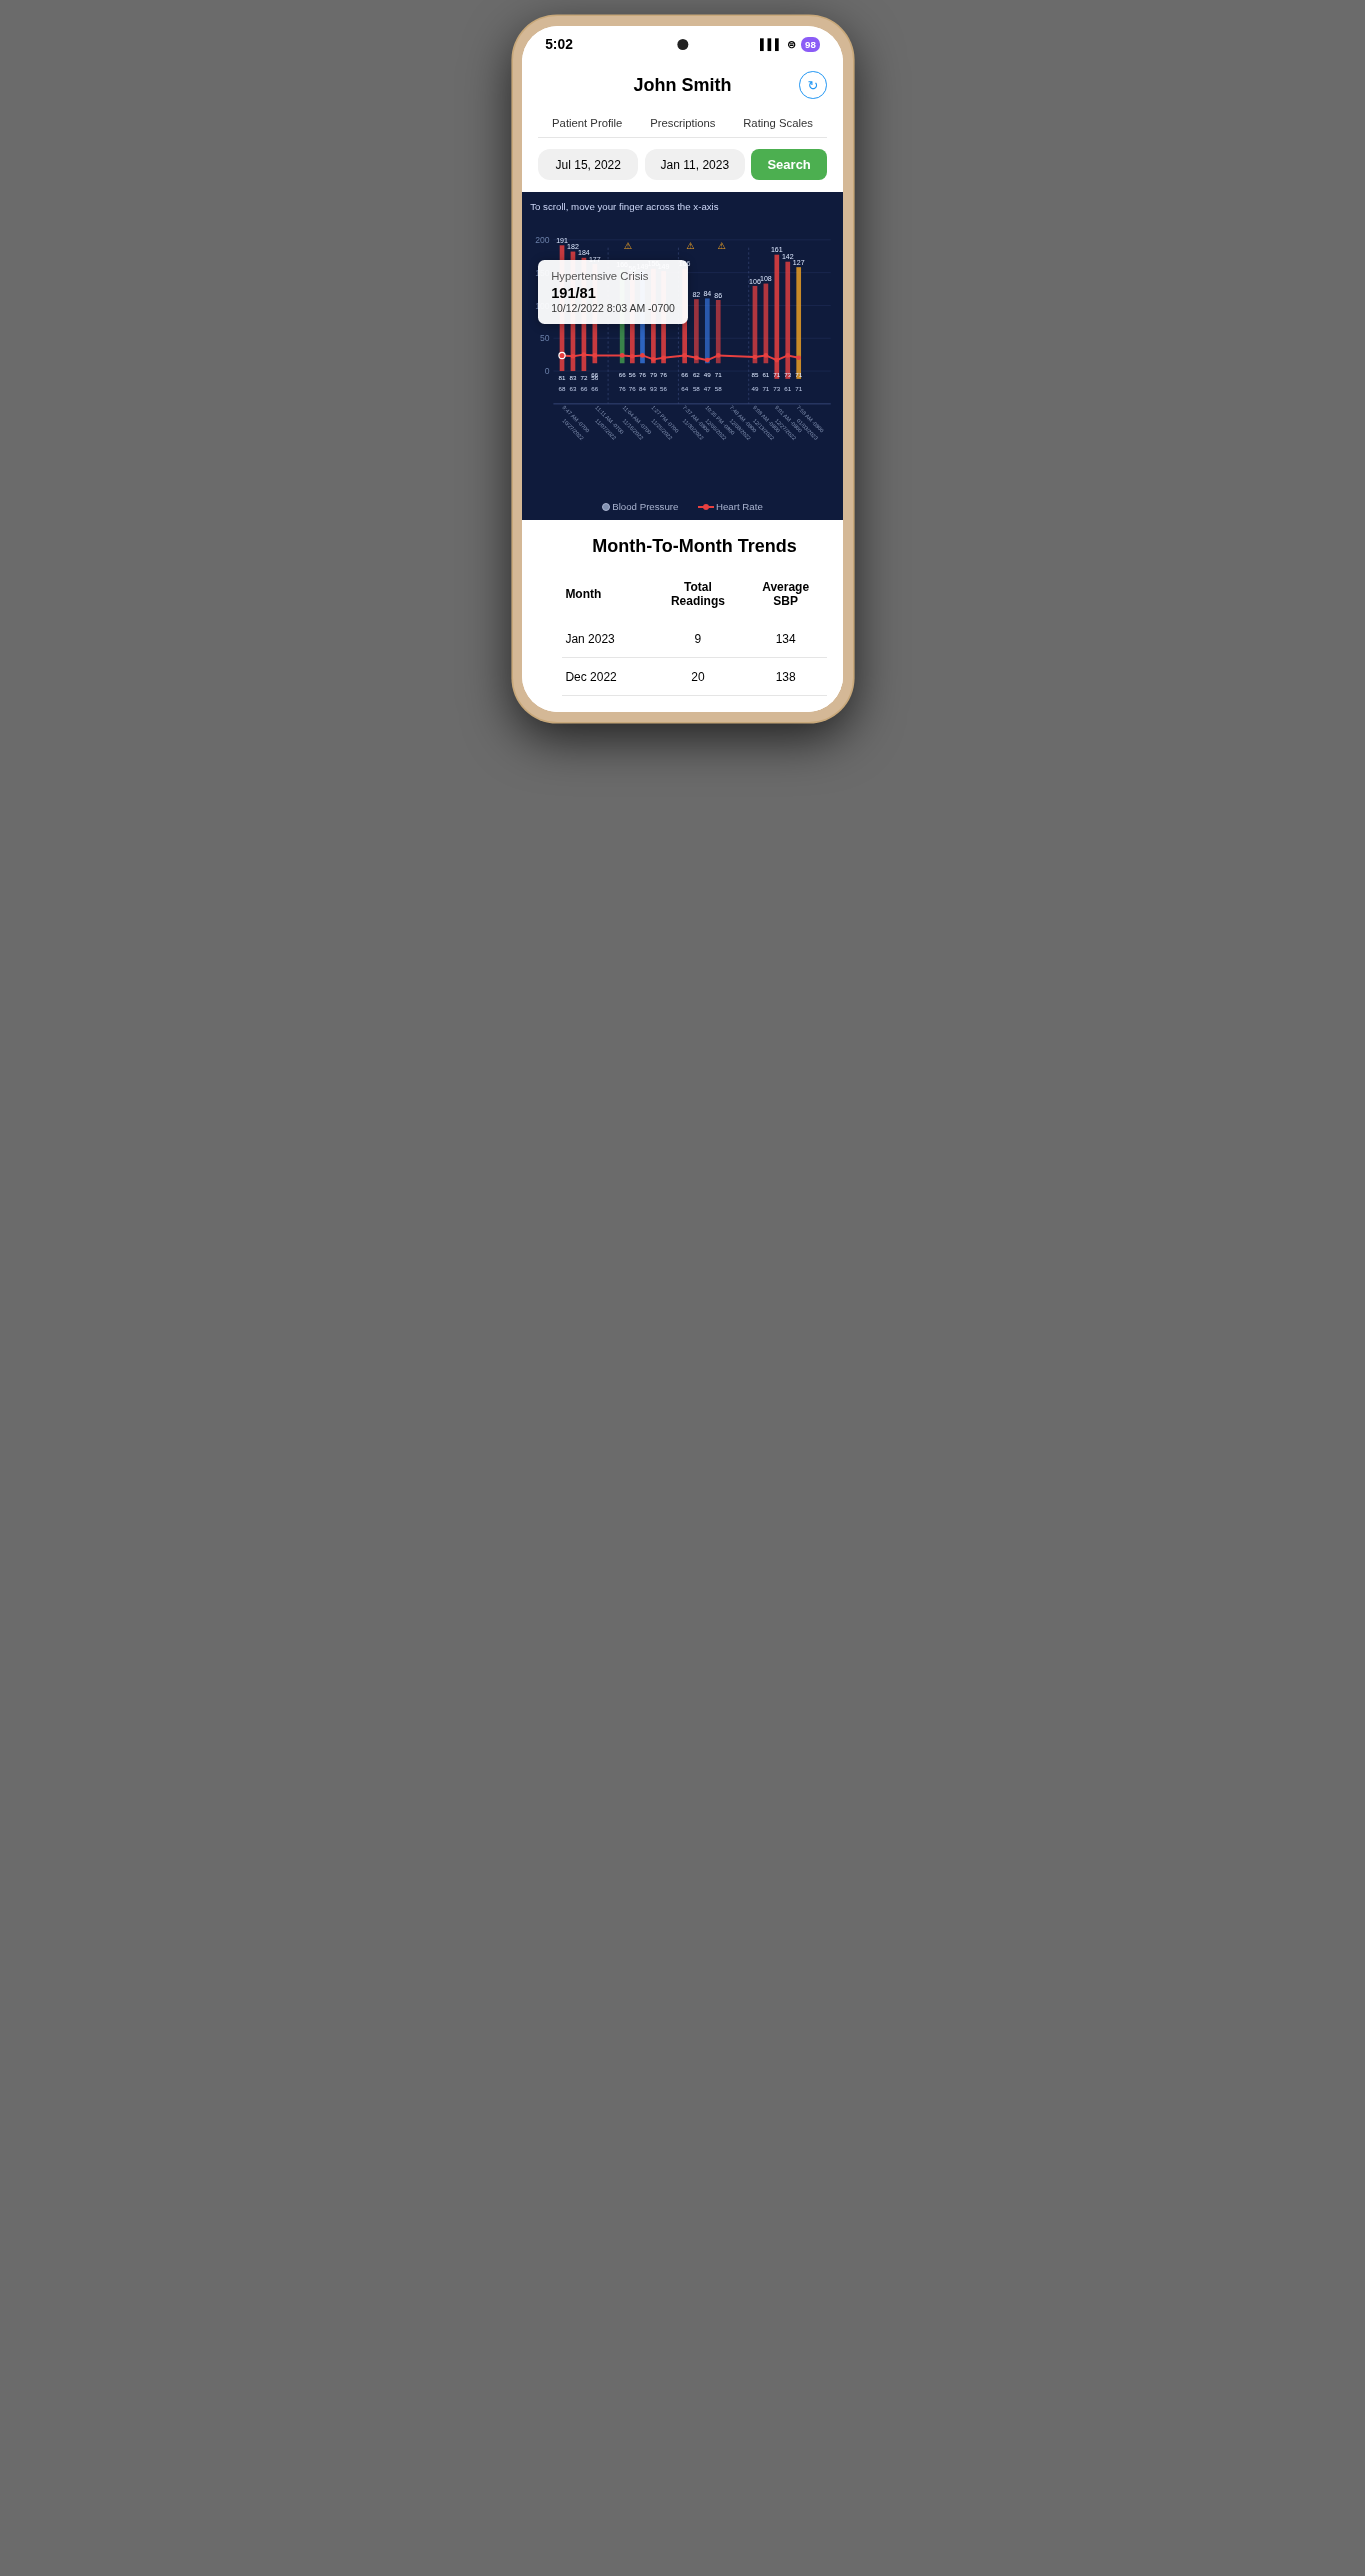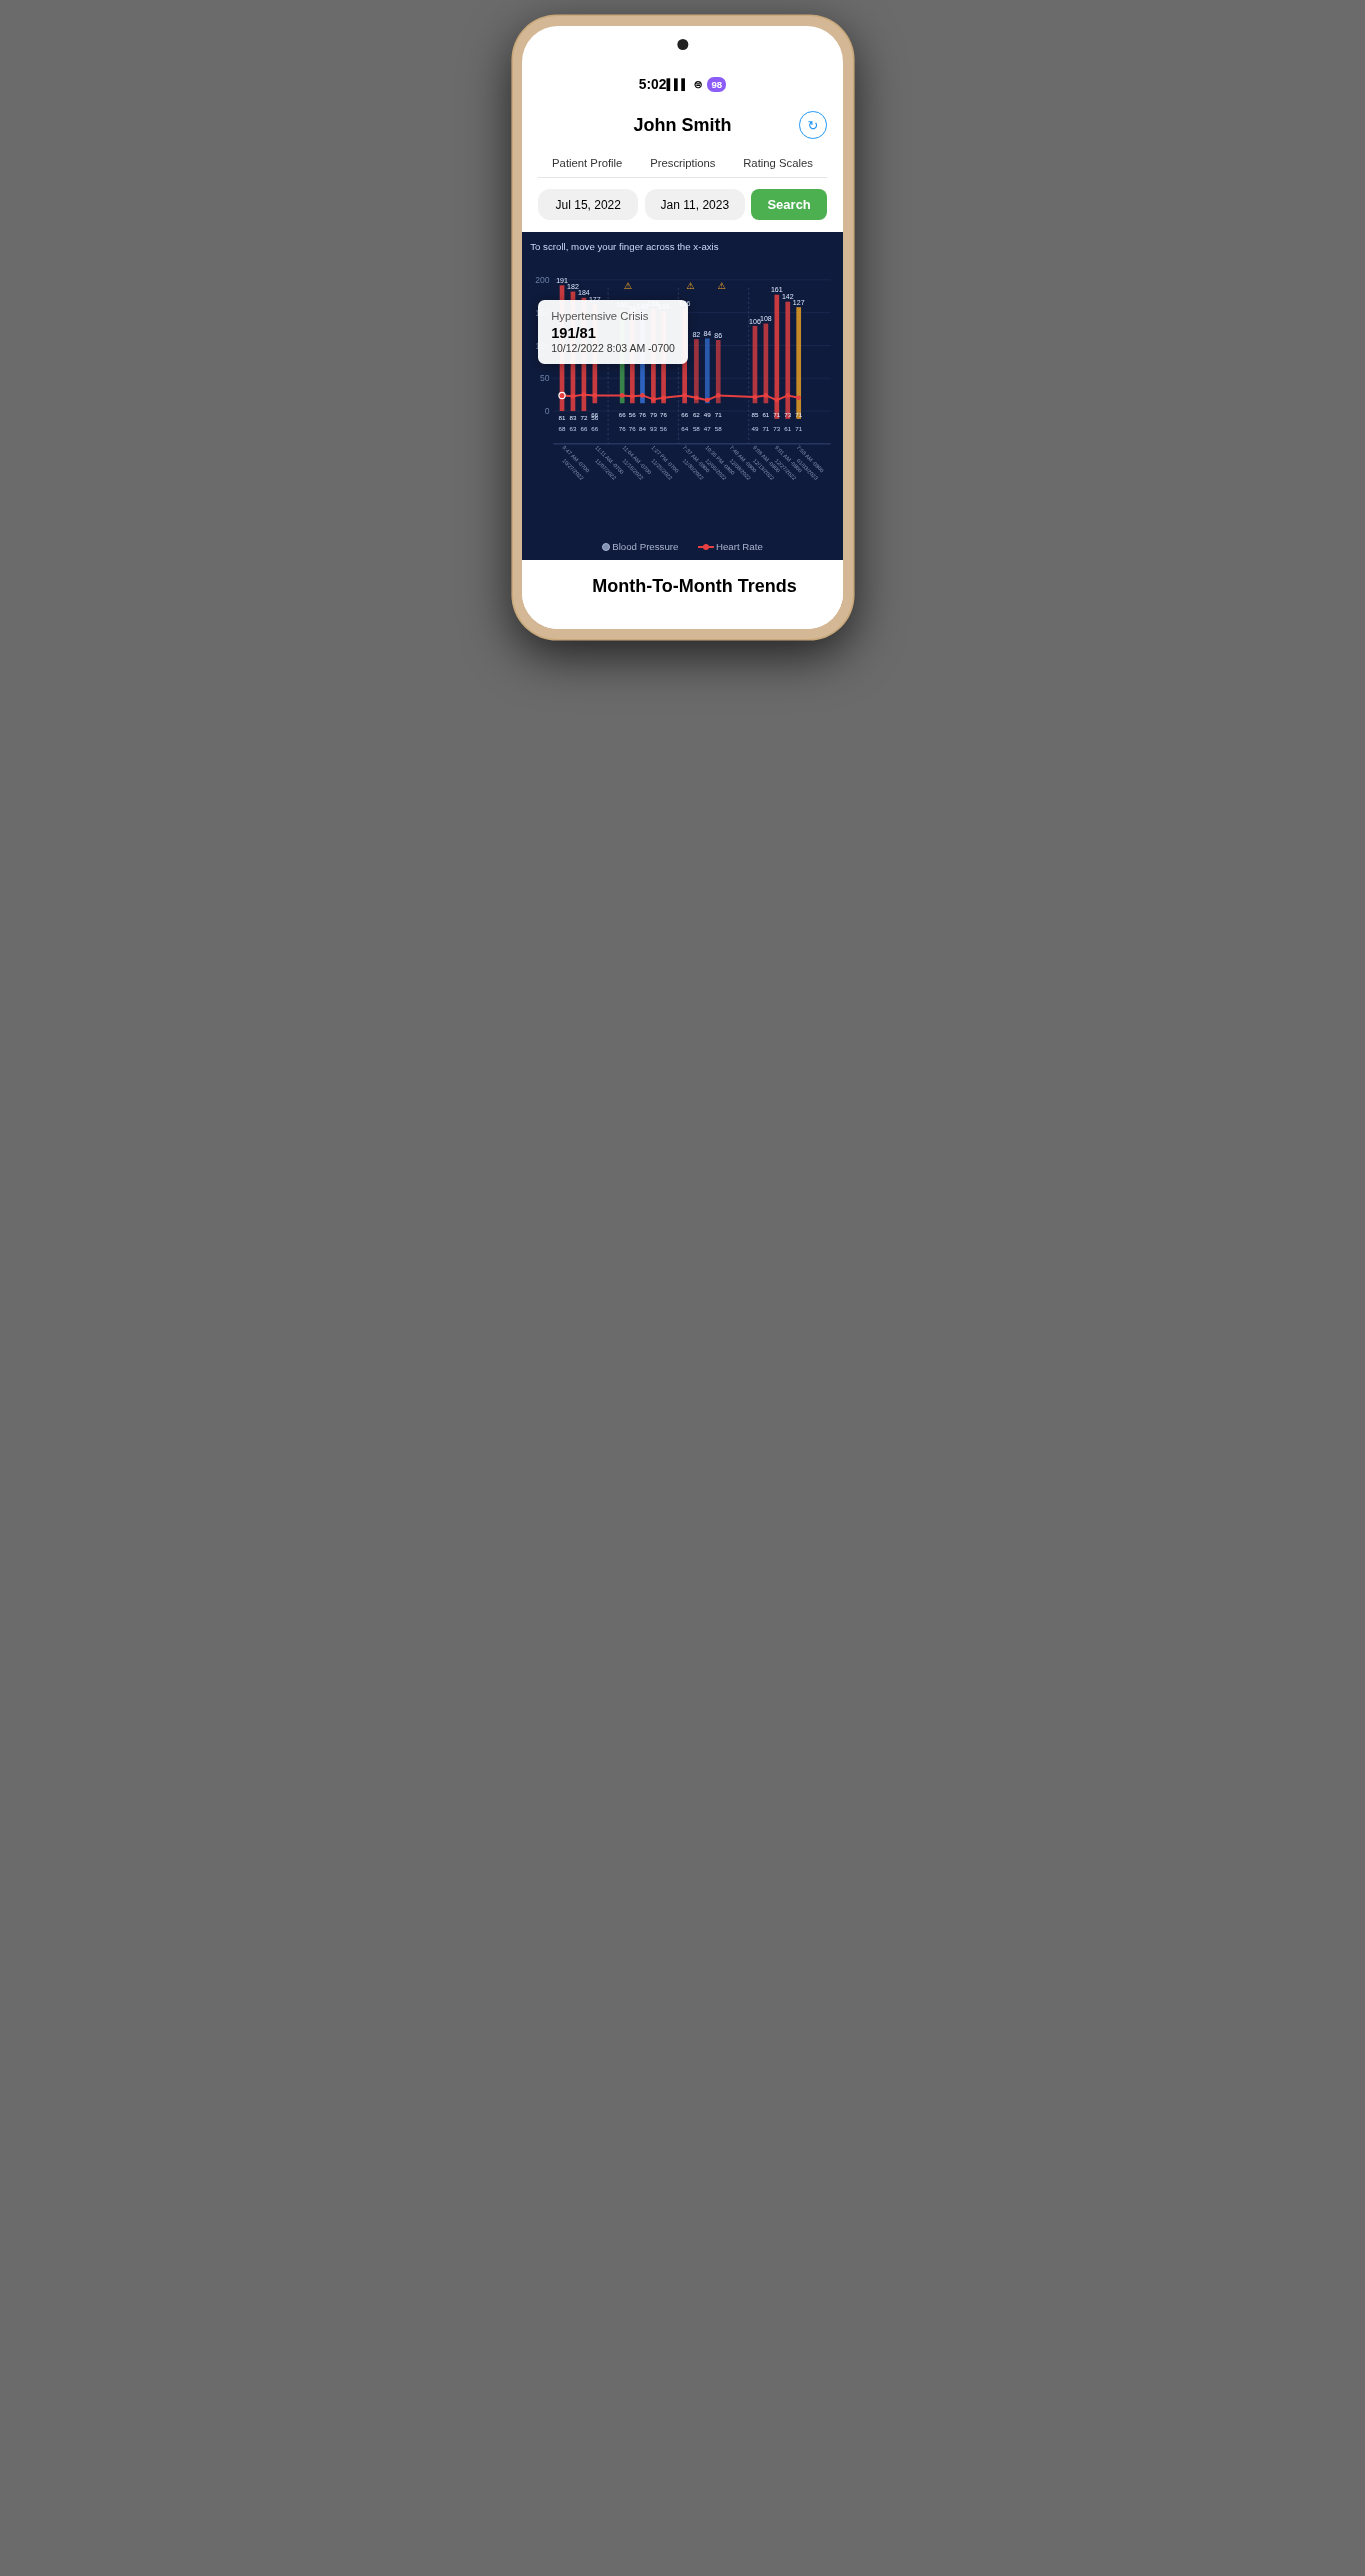--- a/index.html
+++ b/index.html
@@ -26,26 +26,25 @@
     .phone-screen {
       background: #fff;
       border-radius: 36px;
       overflow: hidden;
       position: relative;
     }
 
     .status-bar {
       background: #fff;
       display: flex;
-      justify-content: center;
+      justify-content: space-between;
       align-items: center;
       padding: 11.3px 23px 6.5px;
       font-size: 12px;
       font-weight: 600;
-      margin-top: 40px;
     }
 
     .status-time {
       font-size: 13.8px;
       font-weight: 700;
     }
 
     .status-icons {
       display: flex;
       align-items: center;
@@ -563,18 +562,39 @@
           <div class="legend-item">
             <div class="legend-line-hr"></div>
             <span>Heart Rate</span>
           </div>
         </div>
       </div>
 
       <div class="trends-section">
         <h2 class="trends-title">Month-To-Month Trends</h2>
 
+        <table class="trends-table">
+          <thead>
+            <tr>
+              <th>Month</th>
+              <th>Total<br>Readings</th>
+              <th>Average<br>SBP</th>
+            </tr>
+          </thead>
+          <tbody id="trends-body">
+          <tr>
+    <td>Jan 2023</td>
+    <td>9</td>
+    <td>134</td>
+  </tr>
+              <tr>
+    <td>Dec 2022</td>
+    <td>20</td>
+    <td>138</td>
+  </tr>
+            </tbody>
+        </table>
       </div>
 
     </div>
   </div>
 </div>
 
 
 </body></html>

